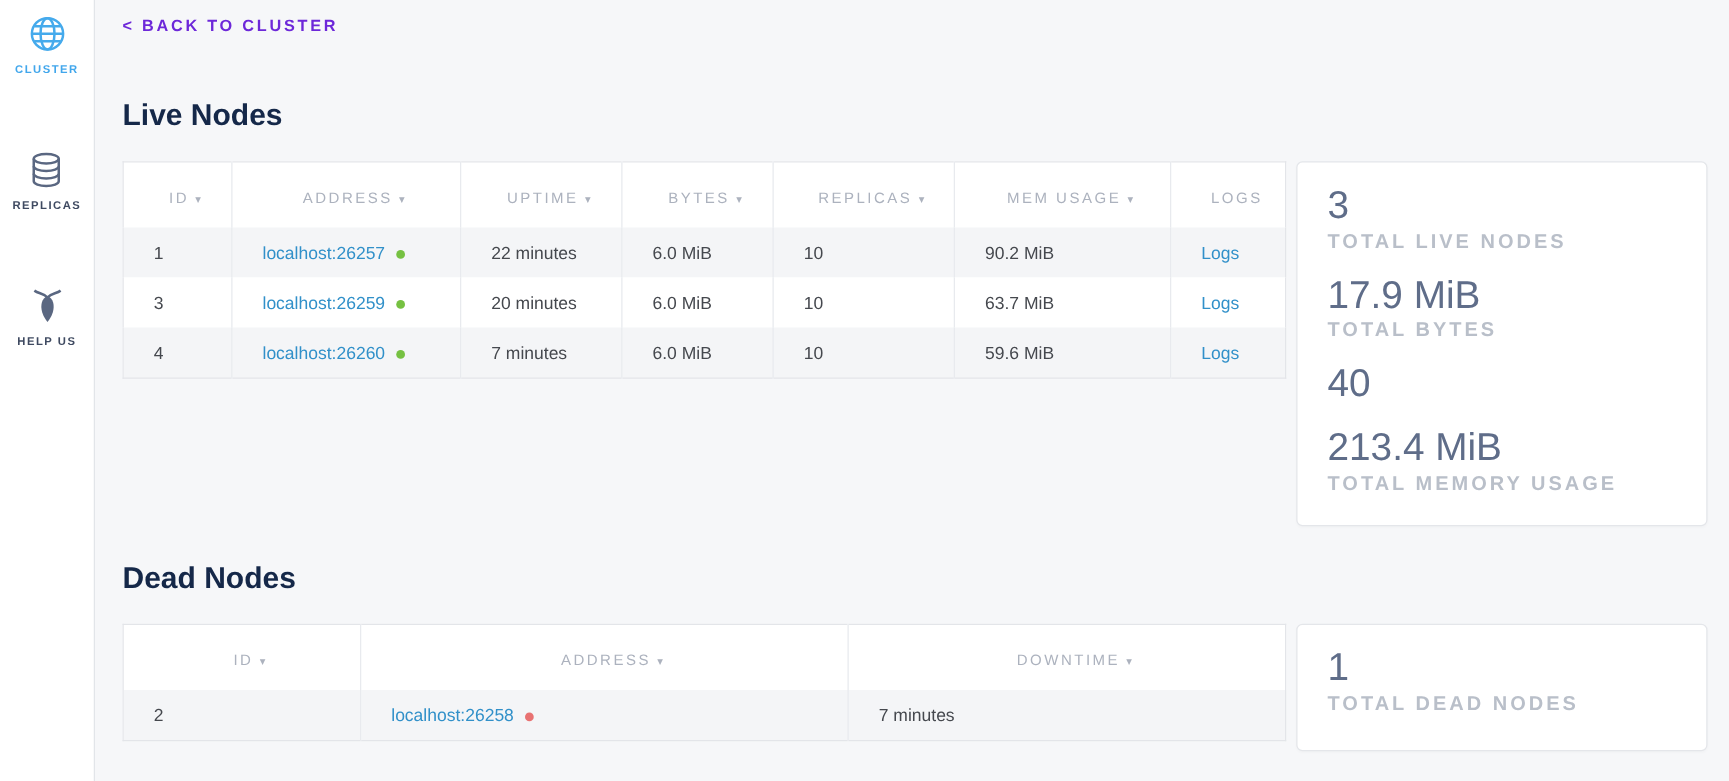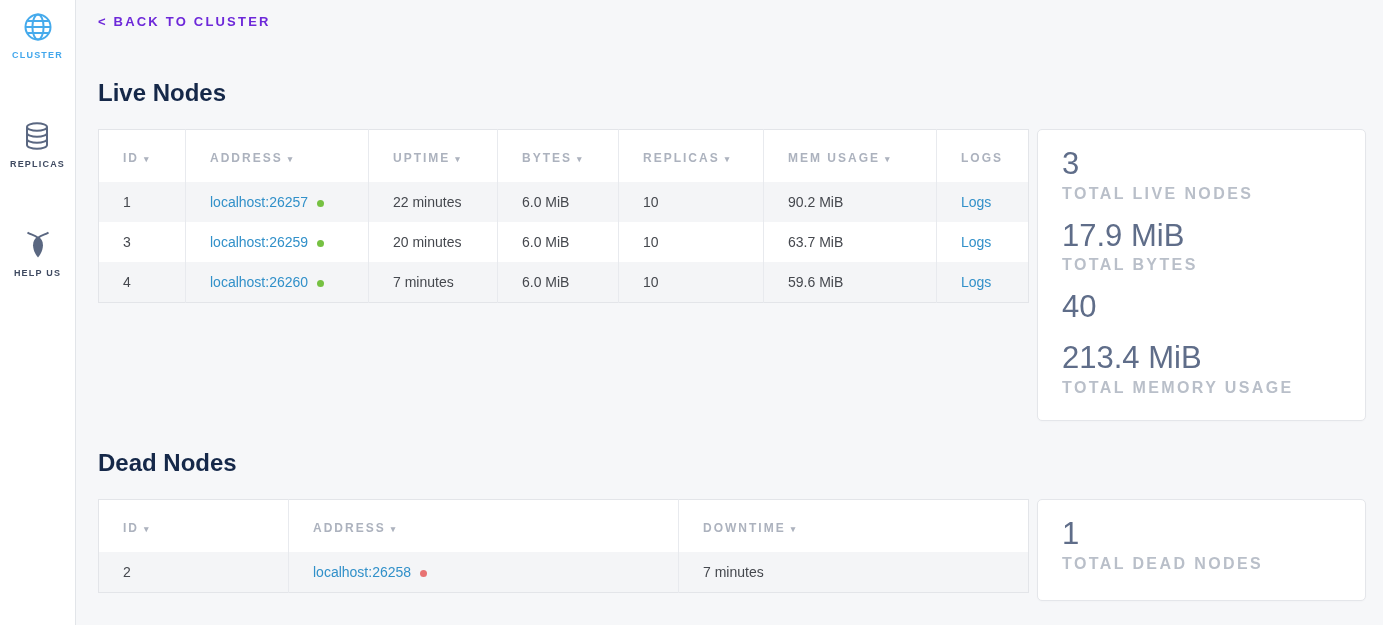--- a/index.html
+++ b/index.html
@@ -44,22 +44,22 @@
     margin-top: 49px; margin-bottom: 22px;
   }
   .section-row { display: flex; align-items: flex-start; gap: 8px; }
 
   
   table.nodes {
     width: 930px; border-collapse: collapse; table-layout: fixed;
     background: #ffffff; border: 1px solid #e3e5e9;
   }
   table.nodes th {
-    font-size: 12px; font-weight: 700; letter-spacing: 2px;
-    color: #acb2be; text-align: left;
+    font-size: 12px; font-weight: 400; letter-spacing: 2px;
+    color: #acb2be; text-align: center;
     padding: 21px 10px 17px 24px; background: #ffffff;
     border-right: 1px solid #e8eaee; white-space: nowrap;
     cursor: pointer;
   }
   table.nodes th:last-child { border-right: none; }
   table.nodes td {
     font-size: 14px; color: #45484e;
     padding: 12px 10px 12px 24px;
     border-right: 1px solid #e8eaee; white-space: nowrap;
   }

